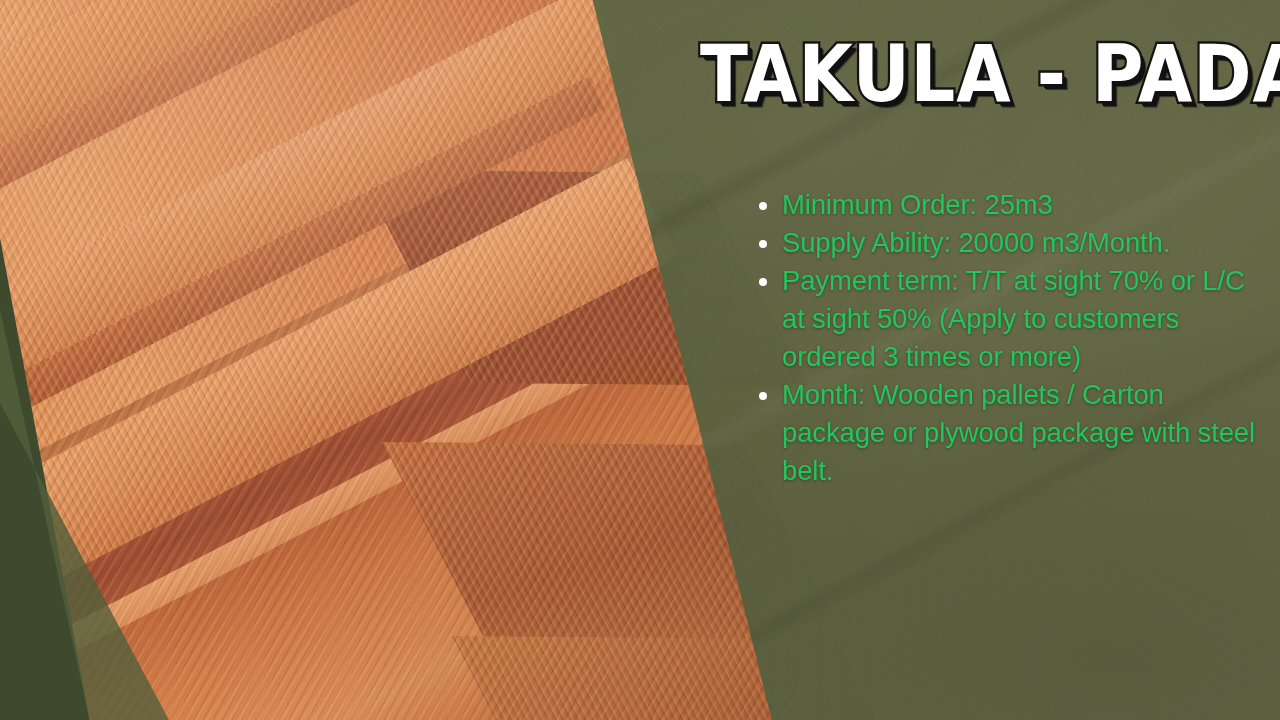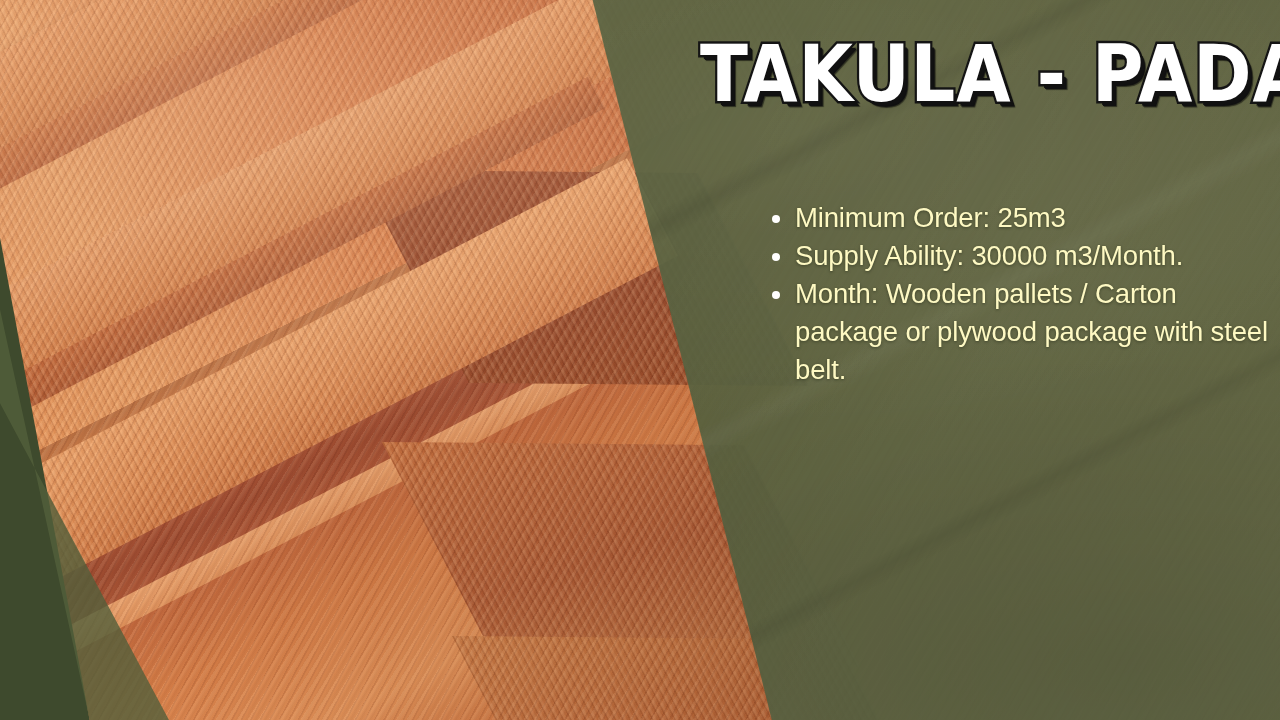--- a/index.html
+++ b/index.html
@@ -280,24 +280,24 @@
       4px 4px 0 #111111,
       5px 5px 0 #111111,
       6px 6px 1px rgba(0,0,0,.55);
   }
 
   .bullets {
     position: absolute;
     left: 752px;
     top: 186px;
     width: 478px;
-    margin: 13px;
+    margin: 0;
     padding: 0 0 0 30px;
     list-style: none;
-    color: #fef9c3;
+    color: #22c55e;
     font-size: 27.5px;
     line-height: 38px;
     font-weight: 400;
     letter-spacing: -0.15px;
     text-shadow: 0 1px 3px rgba(20,26,10,.45);
   }
   .bullets li {
     position: relative;
     margin: 0 0 0 0;
     padding: 0;
@@ -366,18 +366,19 @@
   <div class="green-panel"></div>
   <div class="green-panel-texture"></div>
   <div class="green-panel-shade"></div>
 
   <div class="content">
 
     <h1 class="title">TAKULA - PADAUK</h1>
 
     <ul class="bullets">
       <li>Minimum Order: 25m3</li>
-      <li>Supply Ability: 30000 m3/Month.</li>
+      <li>Supply Ability: 20000 m3/Month.</li>
+      <li>Payment term: T/T at sight 70% or L/C at sight 50% (Apply to customers ordered 3 times or more)</li>
       <li>Month: Wooden pallets / Carton package or plywood package with steel belt.</li>
     </ul>
 
   </div>
 </div>
 
 </body></html>

